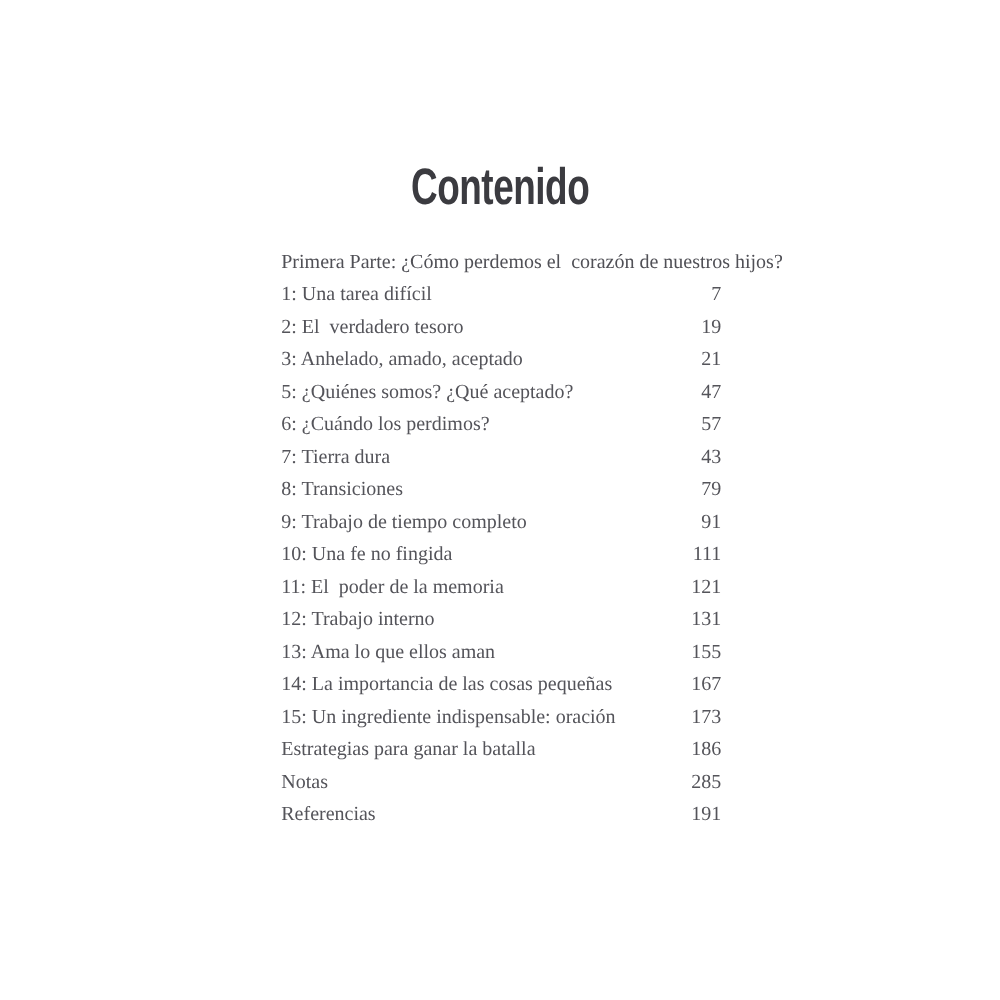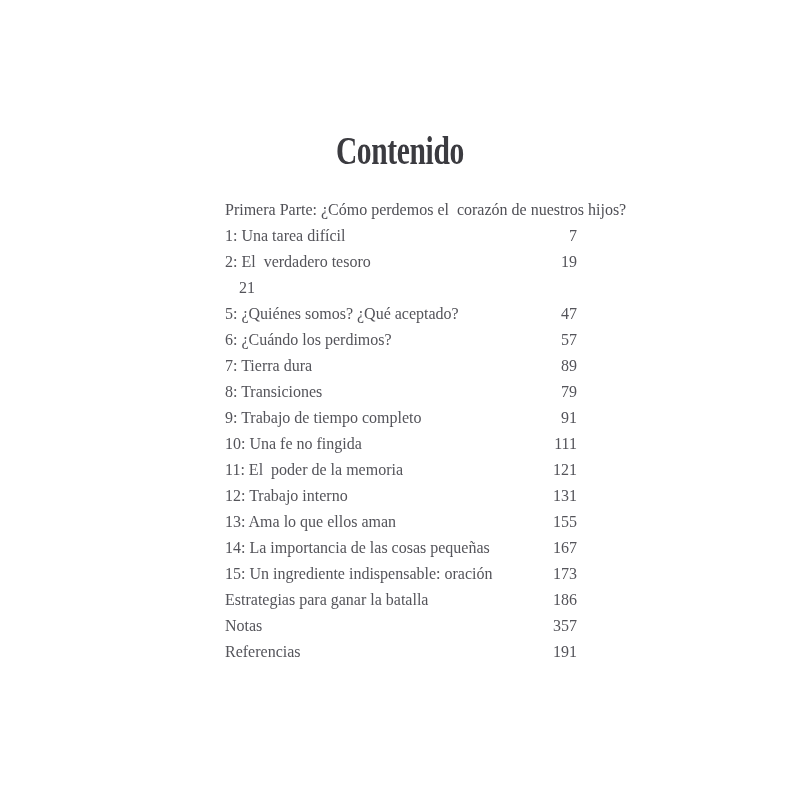--- a/index.html
+++ b/index.html
@@ -15,21 +15,21 @@
     overflow: hidden;
     font-family: "Liberation Serif", serif;
   }
   .book-title {
     position: absolute;
     top: 126px;
     left: 0;
     width: 800px;
     margin: 0;
     text-align: center;
-    font-family: Liberation Serif, serif;
+    font-family: Liberation Sans, sans-serif;
     font-weight: bold;
     font-size: 41px;
     color: #3b3b40;
   }
   .book-title .condense {
     display: inline-block;
     transform: scaleX(0.72);
     transform-origin: center;
     letter-spacing: -0.5px;
   }
@@ -64,29 +64,29 @@
 </style>
 </head>
 <body>
 
 <div class="page">
   <h1 class="book-title"><span class="condense">Contenido</span></h1>
   <div class="toc">
       <div class="toc-row part"><span class="toc-label">Primera Parte: ¿Cómo perdemos el  corazón de nuestros hijos?</span></div>
       <div class="toc-row entry"><span class="toc-label">1: Una tarea difícil</span><span class="toc-page">7</span></div>
       <div class="toc-row entry"><span class="toc-label">2: El  verdadero tesoro</span><span class="toc-page">19</span></div>
-      <div class="toc-row entry"><span class="toc-page">21</span></div>
+      <div class="toc-row entry"><span class="toc-label">3: Anhelado, amado, aceptado</span><span class="toc-page">21</span></div>
       <div class="toc-row entry"><span class="toc-label">5: ¿Quiénes somos? ¿Qué aceptado?</span><span class="toc-page">47</span></div>
       <div class="toc-row entry"><span class="toc-label">6: ¿Cuándo los perdimos?</span><span class="toc-page">57</span></div>
-      <div class="toc-row entry"><span class="toc-label">7: Tierra dura</span><span class="toc-page">89</span></div>
+      <div class="toc-row entry"><span class="toc-label">7: Tierra dura</span><span class="toc-page">43</span></div>
       <div class="toc-row entry"><span class="toc-label">8: Transiciones</span><span class="toc-page">79</span></div>
       <div class="toc-row entry"><span class="toc-label">9: Trabajo de tiempo completo</span><span class="toc-page">91</span></div>
       <div class="toc-row entry"><span class="toc-label">10: Una fe no fingida</span><span class="toc-page">111</span></div>
       <div class="toc-row entry"><span class="toc-label">11: El  poder de la memoria</span><span class="toc-page">121</span></div>
       <div class="toc-row entry"><span class="toc-label">12: Trabajo interno</span><span class="toc-page">131</span></div>
       <div class="toc-row entry"><span class="toc-label">13: Ama lo que ellos aman</span><span class="toc-page">155</span></div>
       <div class="toc-row entry"><span class="toc-label">14: La importancia de las cosas pequeñas</span><span class="toc-page">167</span></div>
       <div class="toc-row entry"><span class="toc-label">15: Un ingrediente indispensable: oración</span><span class="toc-page">173</span></div>
       <div class="toc-row entry"><span class="toc-label">Estrategias para ganar la batalla</span><span class="toc-page">186</span></div>
-      <div class="toc-row entry"><span class="toc-label">Notas</span><span class="toc-page">357</span></div>
+      <div class="toc-row entry"><span class="toc-label">Notas</span><span class="toc-page">285</span></div>
       <div class="toc-row entry"><span class="toc-label">Referencias</span><span class="toc-page">191</span></div>
     </div>
 </div>
 
 </body></html>

